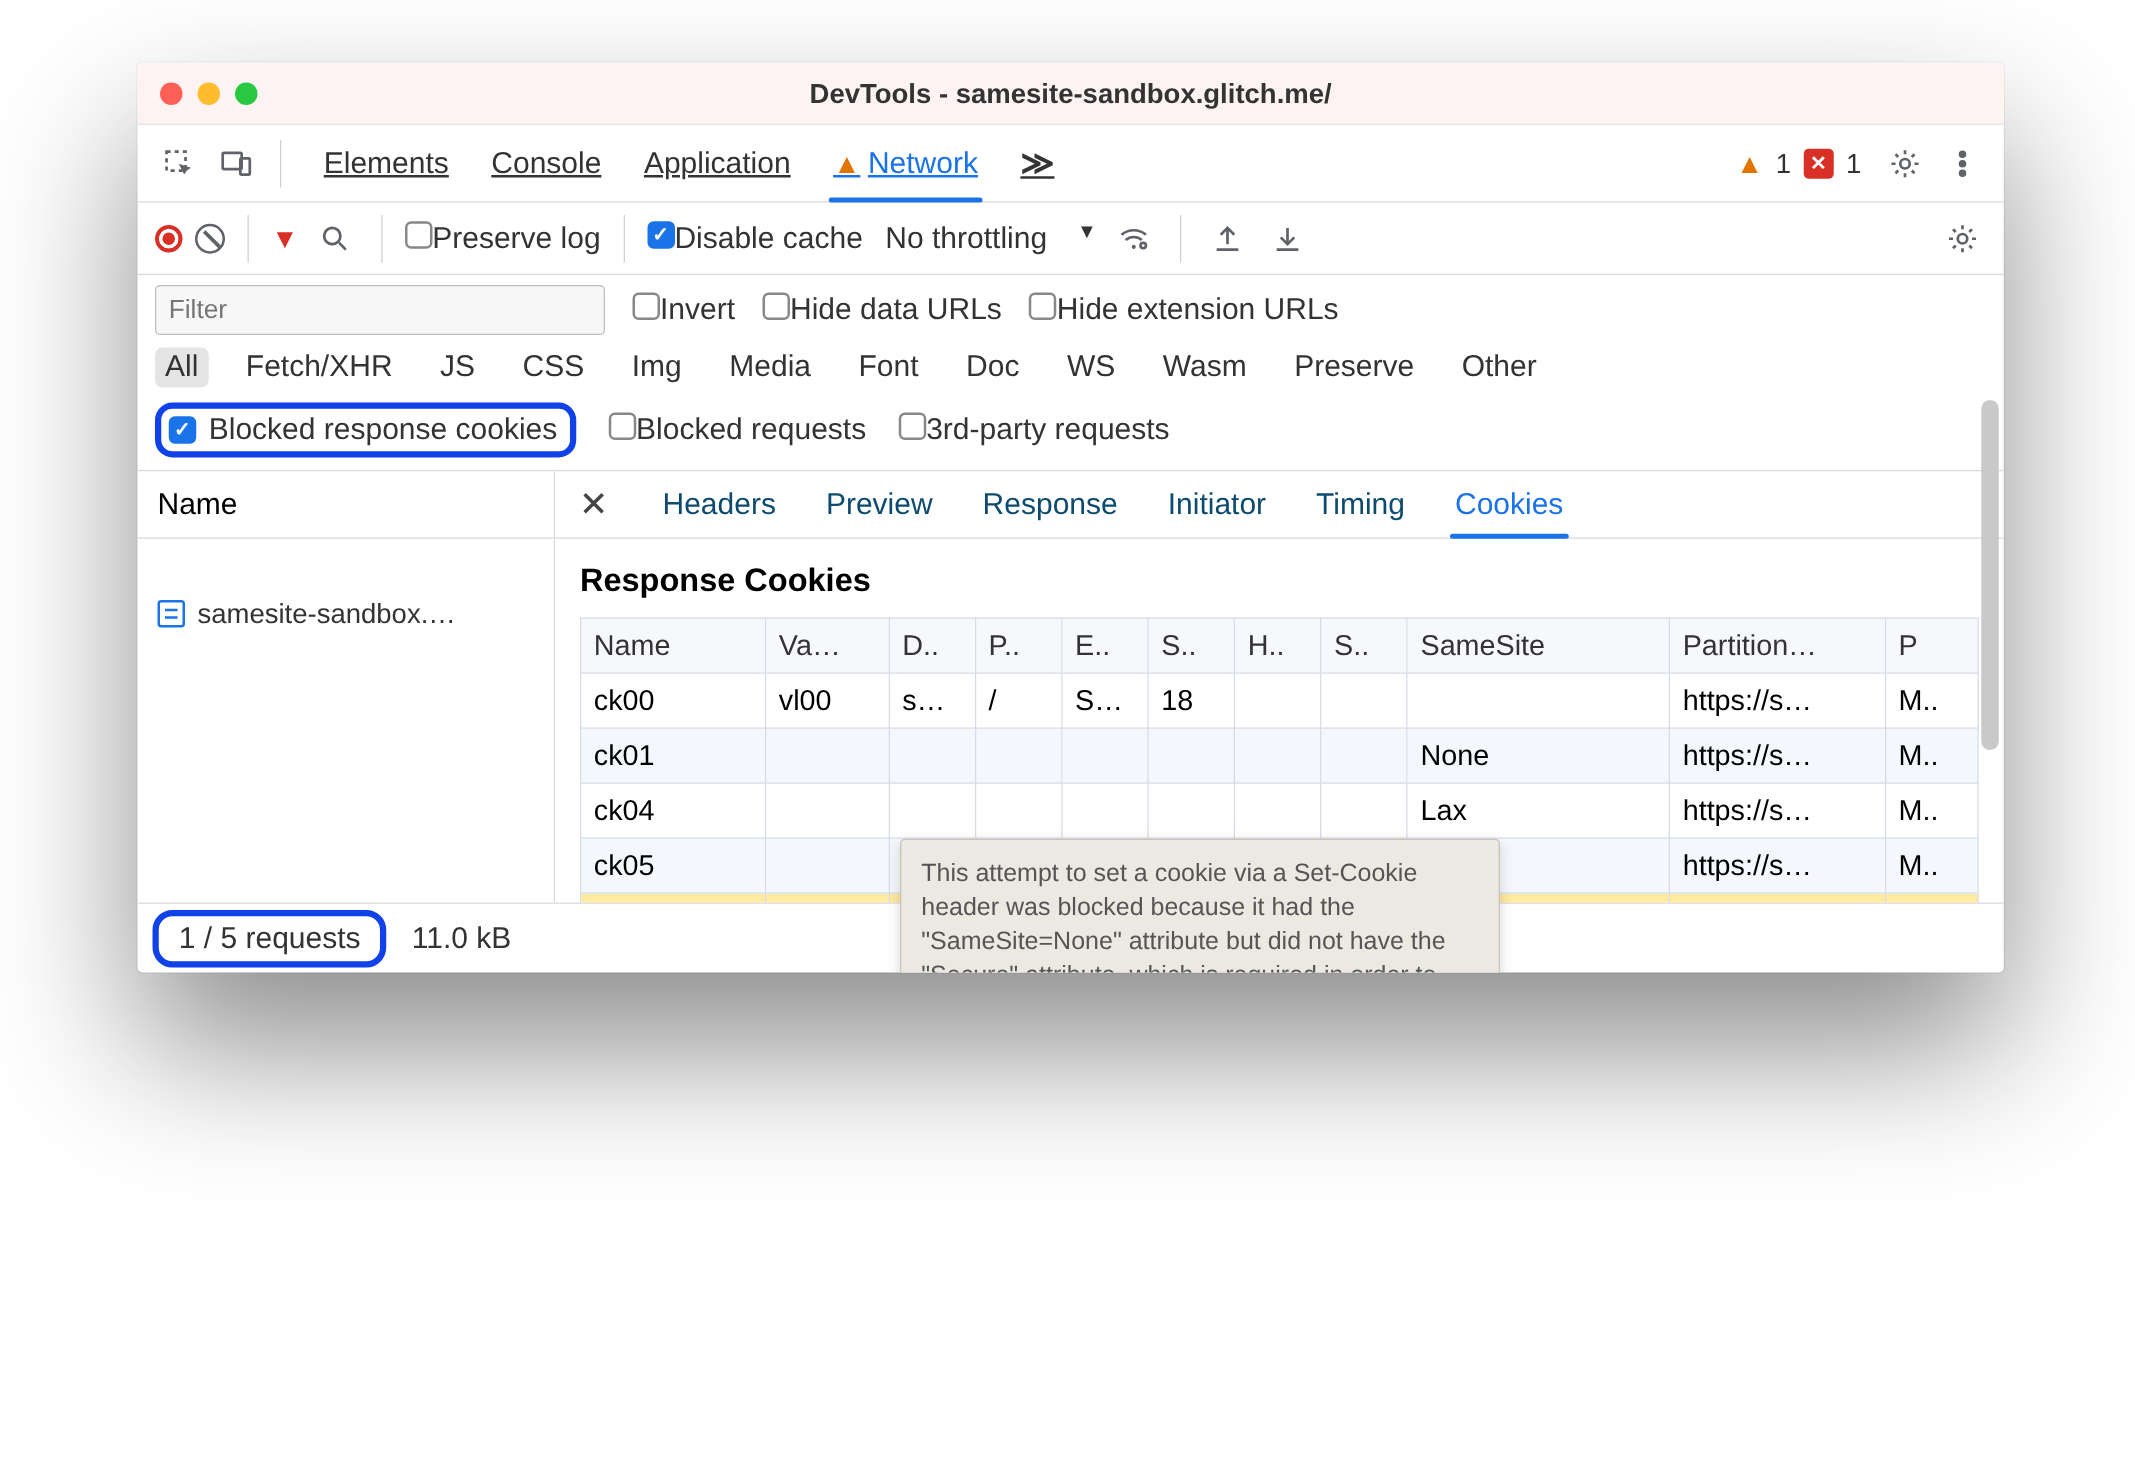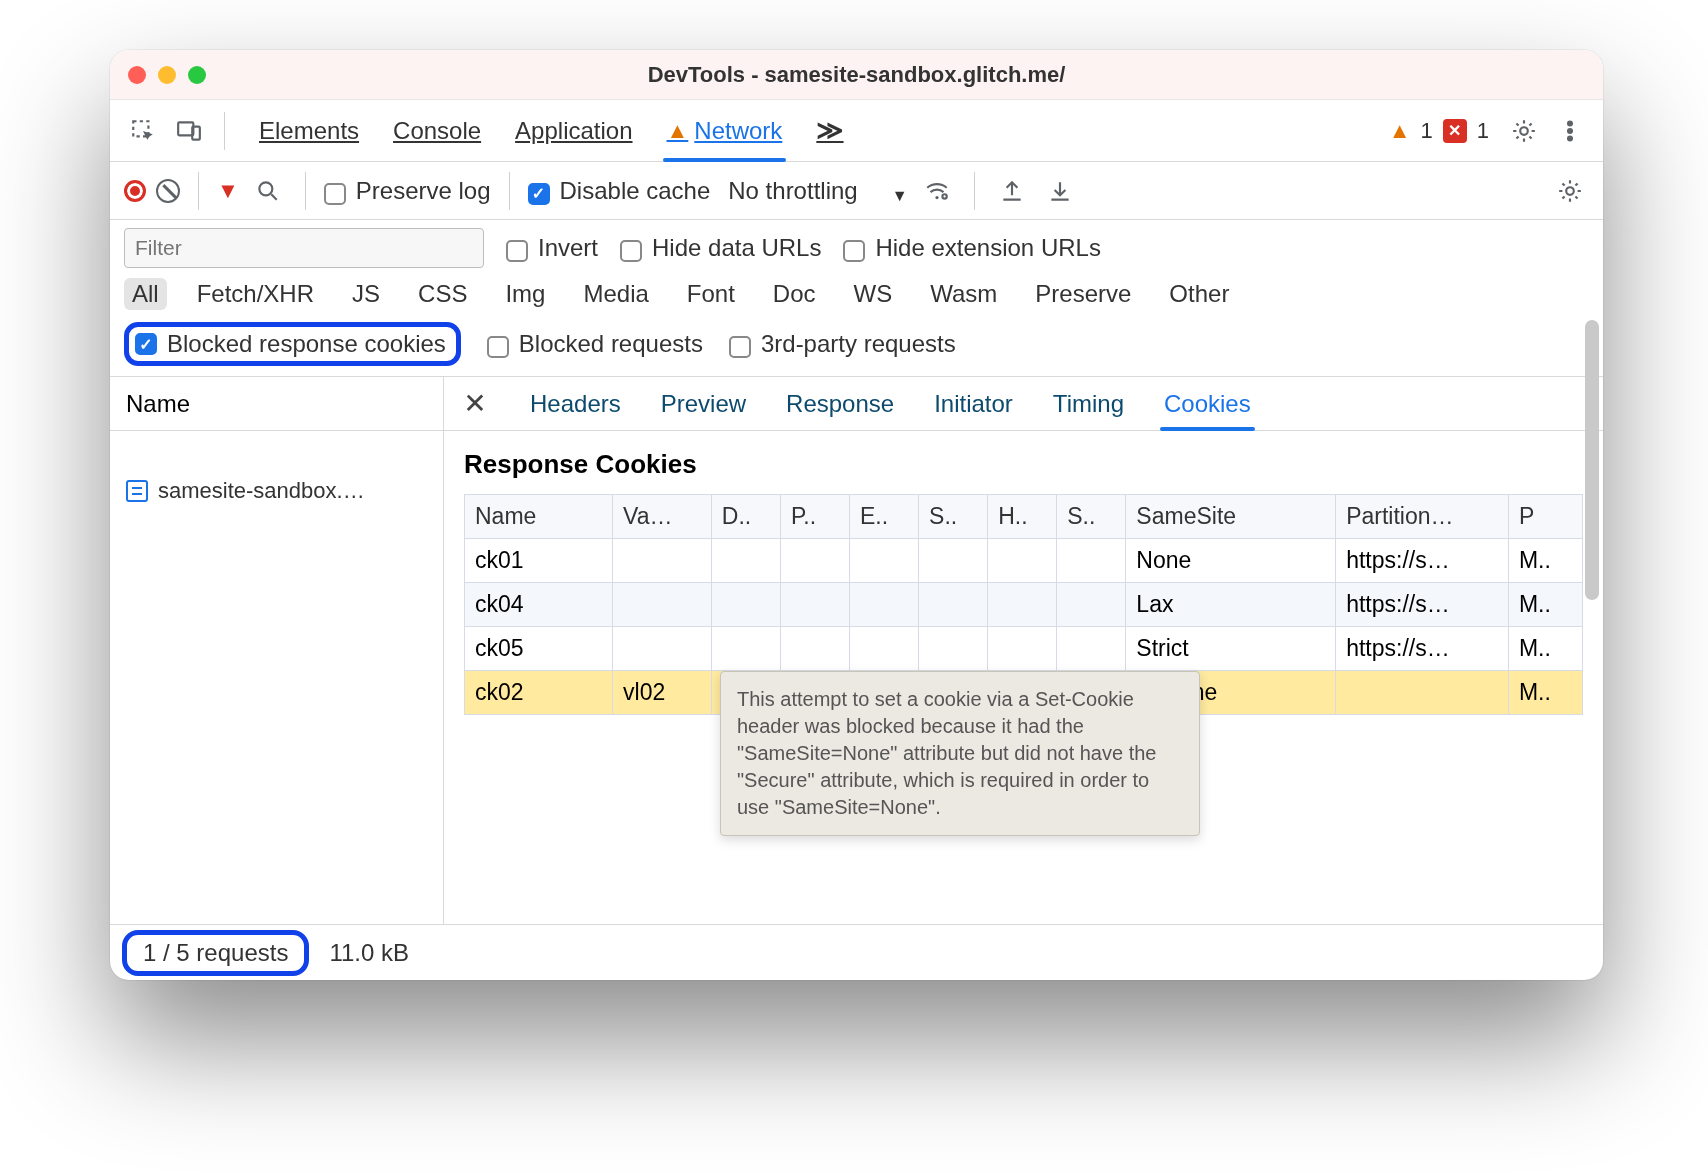--- a/index.html
+++ b/index.html
@@ -1,20 +1,20 @@
 <!DOCTYPE html>
 <html><head>
 <meta charset="utf-8">
 <style>
   * { box-sizing: border-box; margin: 0; padding: 0; }
   html, body { width: 1708px; height: 1174px; background: transparent; font-family: "Helvetica Neue", Arial, sans-serif; }
   .stage { position: relative; width: 1708px; height: 1174px; }
   .window {
-    position: absolute; left: 110px; top: 50px; width: 1493px; height: 930px;
-    background: #fff; border-radius: 19px; overflow: hidden;
+    position: absolute; left: 110px; top: 50px; width: 1493px; height: 728px;
+    background: #fff; border-radius: 4px; overflow: hidden;
     box-shadow: 0 60px 120px rgba(0,0,0,0.45), 0 0 0 1px rgba(0,0,0,0.05);
     display: flex; flex-direction: column;
   }
 
   
   .titlebar { height: 50px; background: #fdf3f3; display: flex; align-items: center; padding: 0 18px; border-bottom: 1px solid #e5e5e5; position: relative; }
   .traffic { display: flex; gap: 12px; }
   .tl { width: 18px; height: 18px; border-radius: 50%; }
   .tl.red { background: #ff5f57; } .tl.yel { background: #febc2e; } .tl.grn { background: #28c840; }
   .title { position:absolute; left:0; right:0; text-align:center; font-size: 22px; color: #333; font-weight: 600; pointer-events:none;}
@@ -33,21 +33,21 @@
   .vdiv { width:1px; height:38px; background:#d0d0d0; margin:0 8px;}
 
   
   .nettool { height: 58px; border-bottom: 1px solid #d9d9d9; display:flex; align-items:center; padding:0 14px; gap: 10px; font-size: 24px; color:#333; }
   .rec-dot { width:22px; height:22px; border-radius:50%; background:#d93025; border:3px solid #d93025; box-shadow: inset 0 0 0 3px #fff; }
   .nosign { width:24px; height:24px; border:2.5px solid #5f6368; border-radius:50%; position:relative; }
   .nosign::after{content:"";position:absolute;left:2px;top:50%;width:18px;height:2.5px;background:#5f6368;transform:rotate(45deg) translateY(-50%);}
   .funnel { color:#d93025; font-size:22px; }
   .chk { width:22px; height:22px; border:2px solid #888; border-radius:5px; display:inline-flex;align-items:center;justify-content:center; color:#fff; font-size:16px; font-weight:900; flex-shrink:0;}
   .chk.on { background:#1a73e8; border-color:#1a73e8; }
-  .labelled { display:flex; align-items:flex-end; gap:10px; }
+  .labelled { display:flex; align-items:flex-start; }
   .caret-down{ font-size:16px; color:#333;}
 
   
   .filterarea { border-bottom:1px solid #d9d9d9; padding: 8px 14px 10px; font-size:24px; color:#333; }
   .row { display:flex; align-items:center; gap:22px; flex-wrap:wrap; }
   .filter-input { width:360px; height:40px; border:1px solid #bdbdbd; background:#f7f7f7; border-radius:4px; padding:4px 10px; font-size:21px; color:#777; }
   .types { display:flex; gap:22px; margin-top:10px; align-items:center;}
   .type-pill { padding:2px 8px; border-radius:6px; }
   .type-pill.sel { background:#e4e4e4; }
   .highlight-ring { border:5px solid #1141e8; border-radius:14px; padding:3px 10px 3px 6px; display:inline-flex; align-items:center; gap:10px;}
@@ -330,20 +330,33 @@
                 <th>S..</th>
                 <th>H..</th>
                 <th>S..</th>
                 <th>SameSite</th>
                 <th>Partition…</th>
                 <th>P</th>
               </tr>
             </thead>
           <tbody id="ck-body">
               <tr>
+                <td>ck00</td>
+                <td>vl00</td>
+                <td>s…</td>
+                <td>/</td>
+                <td>S…</td>
+                <td>18</td>
+                <td></td>
+                <td></td>
+                <td></td>
+                <td>https://s…</td>
+                <td>M..</td>
+              </tr>
+              <tr>
                 <td>ck01</td>
                 <td></td>
                 <td></td>
                 <td></td>
                 <td></td>
                 <td></td>
                 <td></td>
                 <td></td>
                 <td>None</td>
                 <td>https://s…</td>

